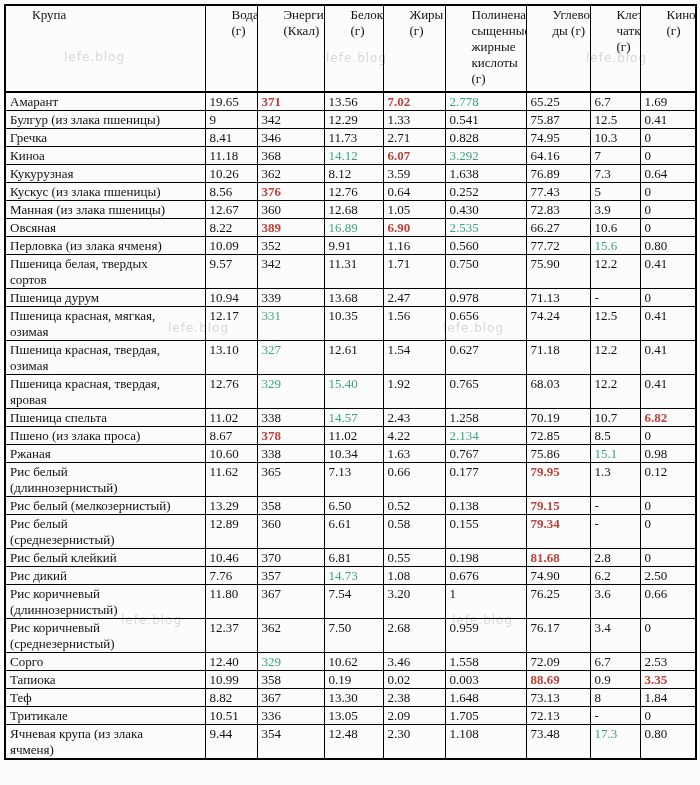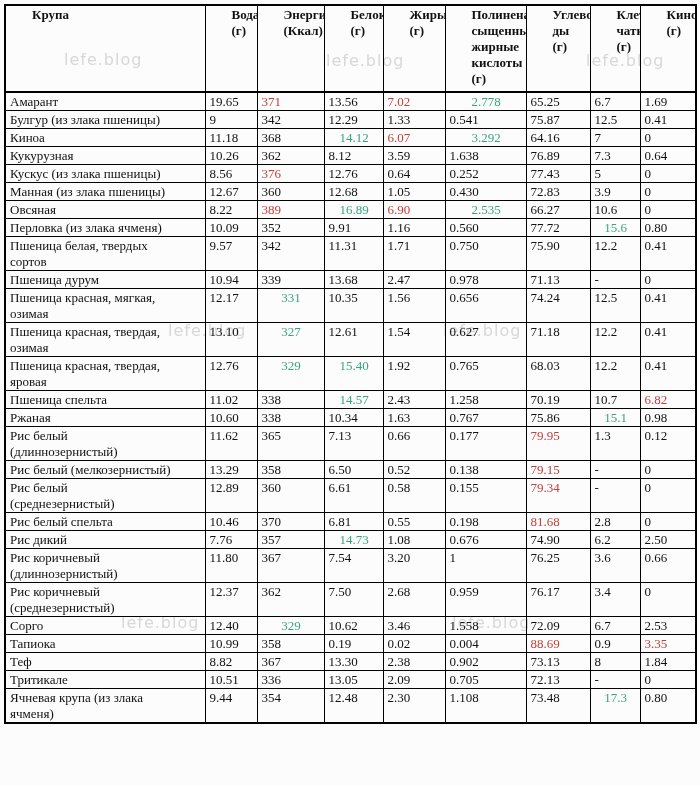--- a/index.html
+++ b/index.html
@@ -24,21 +24,21 @@
   }
   .page {
     position: absolute;
     inset: 0;
   }
   .wm {
     position: absolute;
     z-index: 0;
     color: var(--wm);
     font-family: "DejaVu Sans", sans-serif;
-    font-size: 16px;
+    font-size: 12px;
     letter-spacing: 1px;
     user-select: none;
     pointer-events: none;
   }
   table.nutrition {
     position: absolute;
     left: 4px;
     top: 4px;
     width: 691px;
     z-index: 1;
@@ -52,27 +52,27 @@
     padding: 1px 3px 0 4px;
     font-size: 13px;
     line-height: 16px;
     vertical-align: top;
     text-align: left;
     white-space: pre-line;
     overflow: hidden;
     font-weight: normal;
   }
   thead th {
-    font-weight: bold;
+    font-weight: normal;
     border-bottom: 2px solid var(--border);
     height: 84px;
     padding-left: 26px;
   }
-  tbody td.c-r { color: var(--red); }
-  tbody td.c-g { color: var(--green); text-align: center; }
+  tbody td.c-r { color: var(--red); font-weight: bold; }
+  tbody td.c-g { color: var(--green); }
 </style>
 </head>
 <body>
 
 <div class="page">
 
   <span class="wm" style="left:64px; top:50px;">lefe.blog</span>
   <span class="wm" style="left:326px; top:51px;">lefe.blog</span>
   <span class="wm" style="left:586px; top:51px;">lefe.blog</span>
   <span class="wm" style="left:168px; top:321px;">lefe.blog</span>
@@ -134,20 +134,31 @@
           <td>9</td>
           <td>342</td>
           <td>12.29</td>
           <td>1.33</td>
           <td>0.541</td>
           <td>75.87</td>
           <td>12.5</td>
           <td>0.41</td>
         </tr>
         <tr>
+          <td>Гречка</td>
+          <td>8.41</td>
+          <td>346</td>
+          <td>11.73</td>
+          <td>2.71</td>
+          <td>0.828</td>
+          <td>74.95</td>
+          <td>10.3</td>
+          <td>0</td>
+        </tr>
+        <tr>
           <td>Киноа</td>
           <td>11.18</td>
           <td>368</td>
           <td class="c-g">14.12</td>
           <td class="c-r">6.07</td>
           <td class="c-g">3.292</td>
           <td>64.16</td>
           <td>7</td>
           <td>0</td>
         </tr>
@@ -270,20 +281,31 @@
           <td>11.02</td>
           <td>338</td>
           <td class="c-g">14.57</td>
           <td>2.43</td>
           <td>1.258</td>
           <td>70.19</td>
           <td>10.7</td>
           <td class="c-r">6.82</td>
         </tr>
         <tr>
+          <td>Пшено (из злака проса)</td>
+          <td>8.67</td>
+          <td class="c-r">378</td>
+          <td>11.02</td>
+          <td>4.22</td>
+          <td class="c-g">2.134</td>
+          <td>72.85</td>
+          <td>8.5</td>
+          <td>0</td>
+        </tr>
+        <tr>
           <td>Ржаная</td>
           <td>10.60</td>
           <td>338</td>
           <td>10.34</td>
           <td>1.63</td>
           <td>0.767</td>
           <td>75.86</td>
           <td class="c-g">15.1</td>
           <td>0.98</td>
         </tr>
@@ -316,21 +338,21 @@
           <td>12.89</td>
           <td>360</td>
           <td>6.61</td>
           <td>0.58</td>
           <td>0.155</td>
           <td class="c-r">79.34</td>
           <td>-</td>
           <td>0</td>
         </tr>
         <tr>
-          <td>Рис белый спельта</td>
+          <td>Рис белый клейкий</td>
           <td>10.46</td>
           <td>370</td>
           <td>6.81</td>
           <td>0.55</td>
           <td>0.198</td>
           <td class="c-r">81.68</td>
           <td>2.8</td>
           <td>0</td>
         </tr>
         <tr>
@@ -378,43 +400,43 @@
           <td>72.09</td>
           <td>6.7</td>
           <td>2.53</td>
         </tr>
         <tr>
           <td>Тапиока</td>
           <td>10.99</td>
           <td>358</td>
           <td>0.19</td>
           <td>0.02</td>
-          <td>0.004</td>
+          <td>0.003</td>
           <td class="c-r">88.69</td>
           <td>0.9</td>
           <td class="c-r">3.35</td>
         </tr>
         <tr>
           <td>Теф</td>
           <td>8.82</td>
           <td>367</td>
           <td>13.30</td>
           <td>2.38</td>
-          <td>0.902</td>
+          <td>1.648</td>
           <td>73.13</td>
           <td>8</td>
           <td>1.84</td>
         </tr>
         <tr>
           <td>Тритикале</td>
           <td>10.51</td>
           <td>336</td>
           <td>13.05</td>
           <td>2.09</td>
-          <td>0.705</td>
+          <td>1.705</td>
           <td>72.13</td>
           <td>-</td>
           <td>0</td>
         </tr>
         <tr>
           <td>Ячневая крупа (из злака
 ячменя)</td>
           <td>9.44</td>
           <td>354</td>
           <td>12.48</td>

